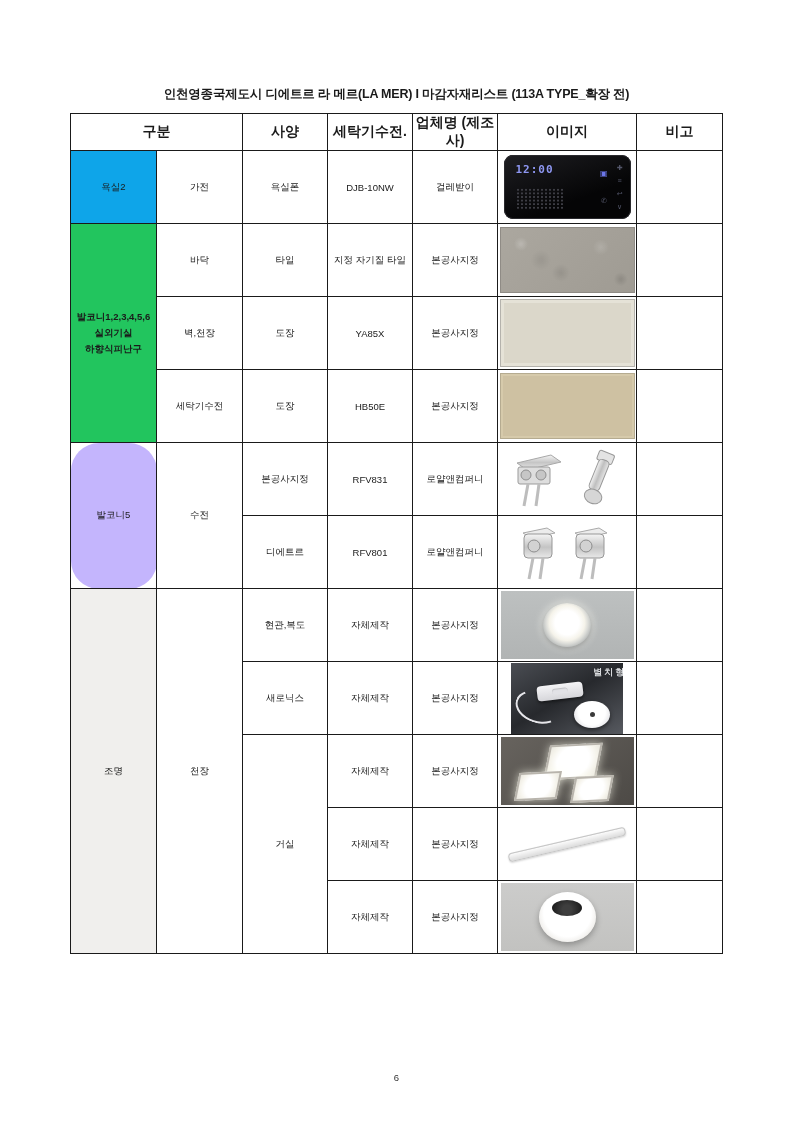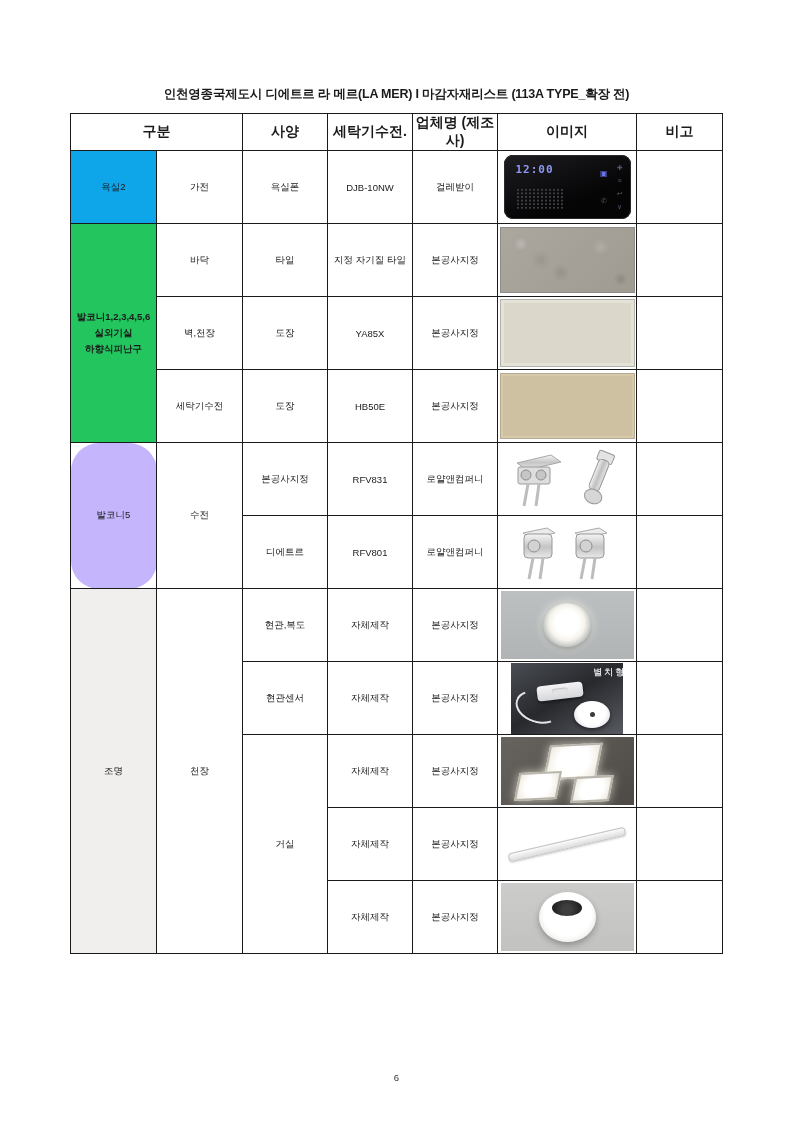--- a/index.html
+++ b/index.html
@@ -284,21 +284,21 @@
           <div class="imgwrap">
               <div class="img-downlight">
             <div class="dl-ring"></div>
           </div>
             </div>
         </td>
         <td></td>
       </tr>
 
       <tr>
-        <td>현관센서</td>
+        <td>새로닉스</td>
         <td>자체제작</td>
         <td>본공사지정</td>
         <td class="imgcell">
           <div class="imgwrap">
               <div class="img-sensor">
             <span class="sensor-label">별치형 타입</span>
             <span class="sensor-cable"></span>
             <span class="sensor-box"></span>
             <span class="sensor-disc"></span>
           </div>

